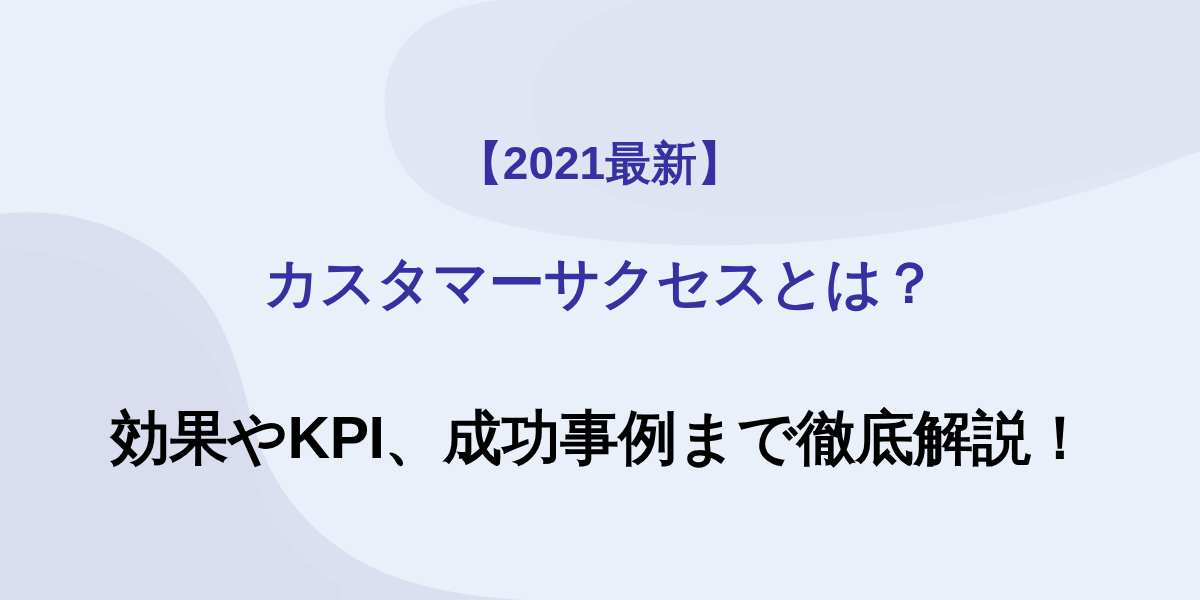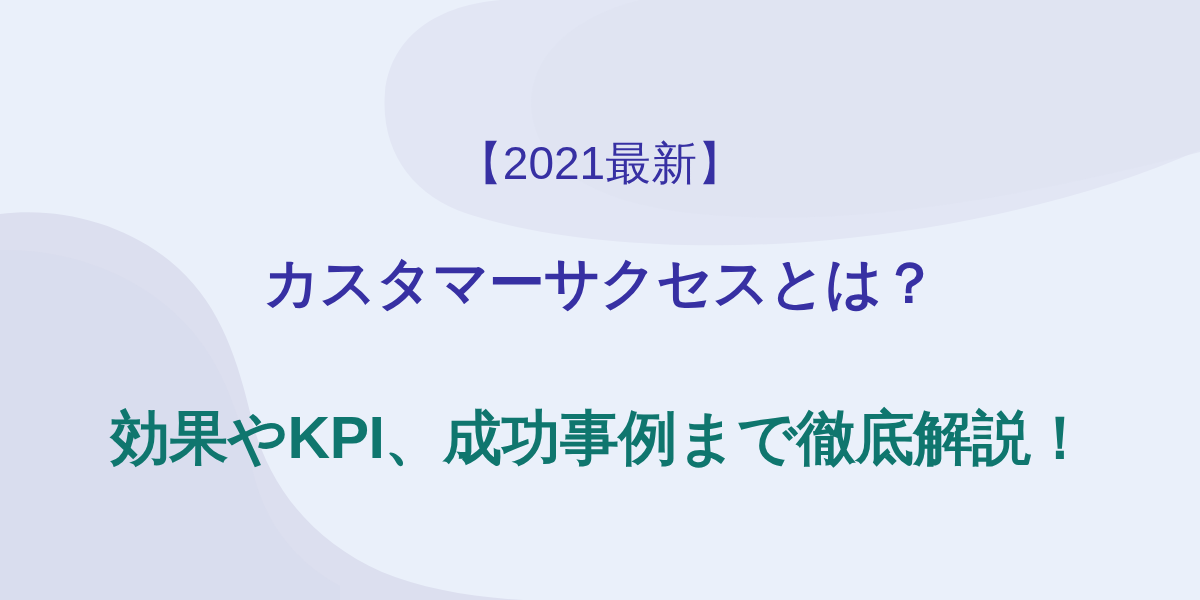--- a/index.html
+++ b/index.html
@@ -40,21 +40,21 @@
   }
 
   .eyebrow {
     margin: 0;
     position: absolute;
     top: 133px;
     left: 0;
     right: 0;
     font-size: 46px;
     line-height: 60px;
-    font-weight: 400;
+    font-weight: 700;
     letter-spacing: 0px;
     color: #3730a3;
     white-space: nowrap;
   }
 
   .headline {
     margin: 0;
     position: absolute;
     top: 228px;
     left: 0;
@@ -70,21 +70,21 @@
   .subhead {
     margin: 0;
     position: absolute;
     top: 400px;
     left: 0;
     right: 0;
     font-size: 59px;
     line-height: 76px;
     font-weight: 700;
     letter-spacing: -0.5px;
-    color: #0f766e;
+    color: #000000;
     white-space: nowrap;
   }
 </style>
 </head>
 <body>
 
 <div id="banner">
 
   <svg id="bg-layer" viewBox="0 0 1200 600" preserveAspectRatio="none">
     <rect x="0" y="0" width="1200" height="600" fill="#eaf0fa"></rect>

